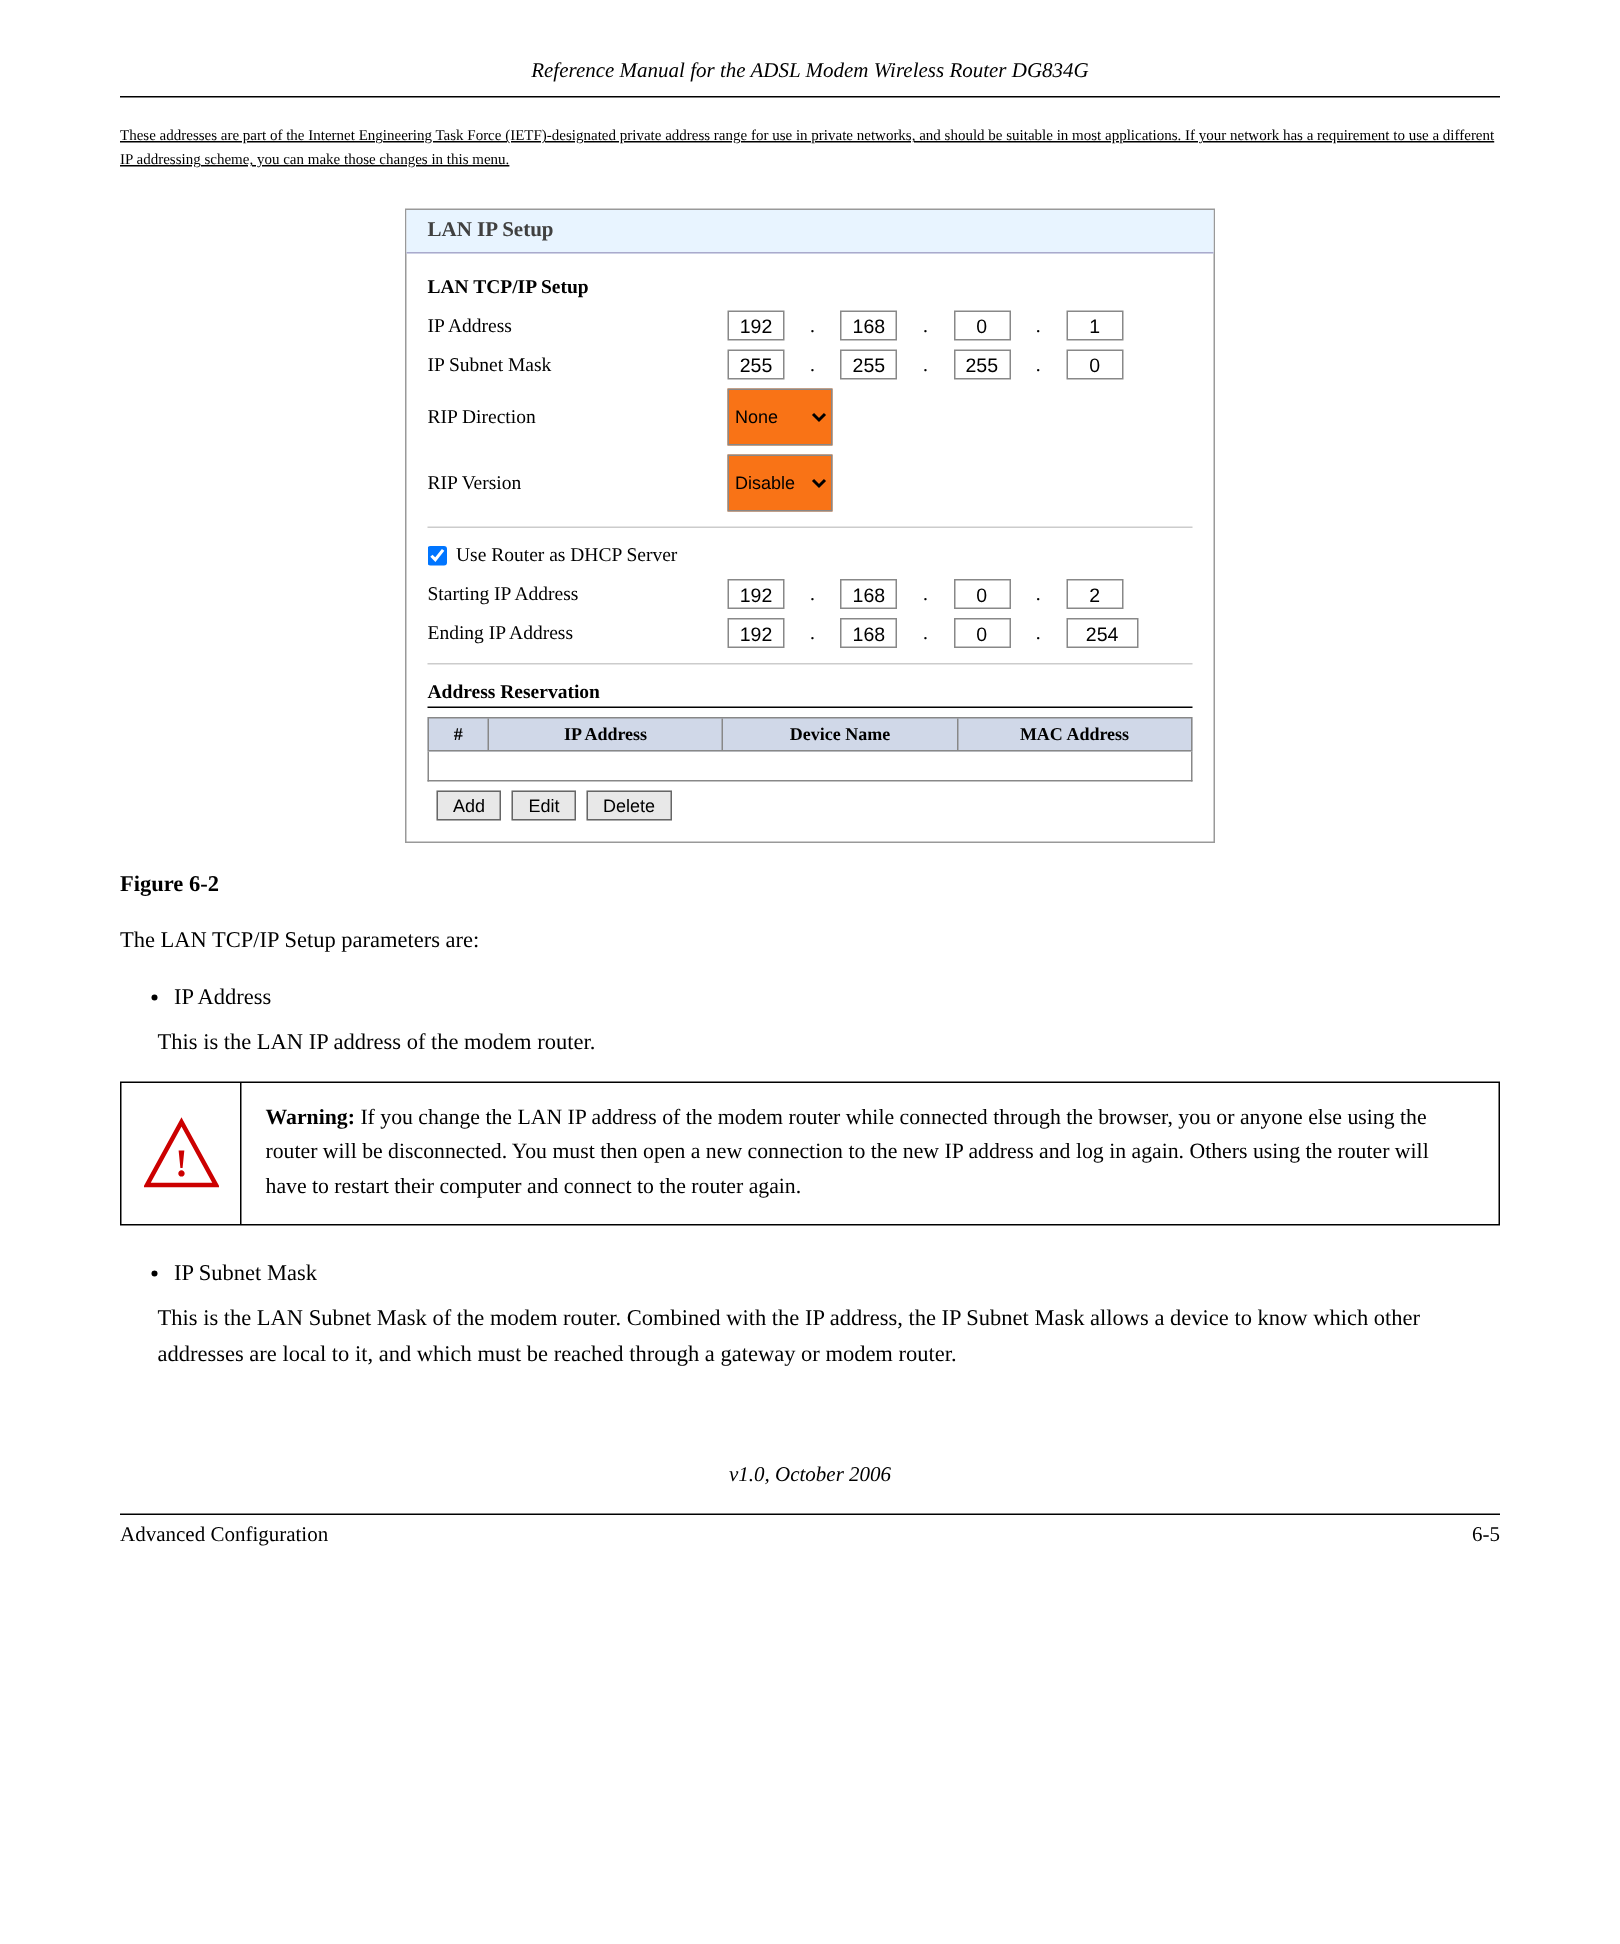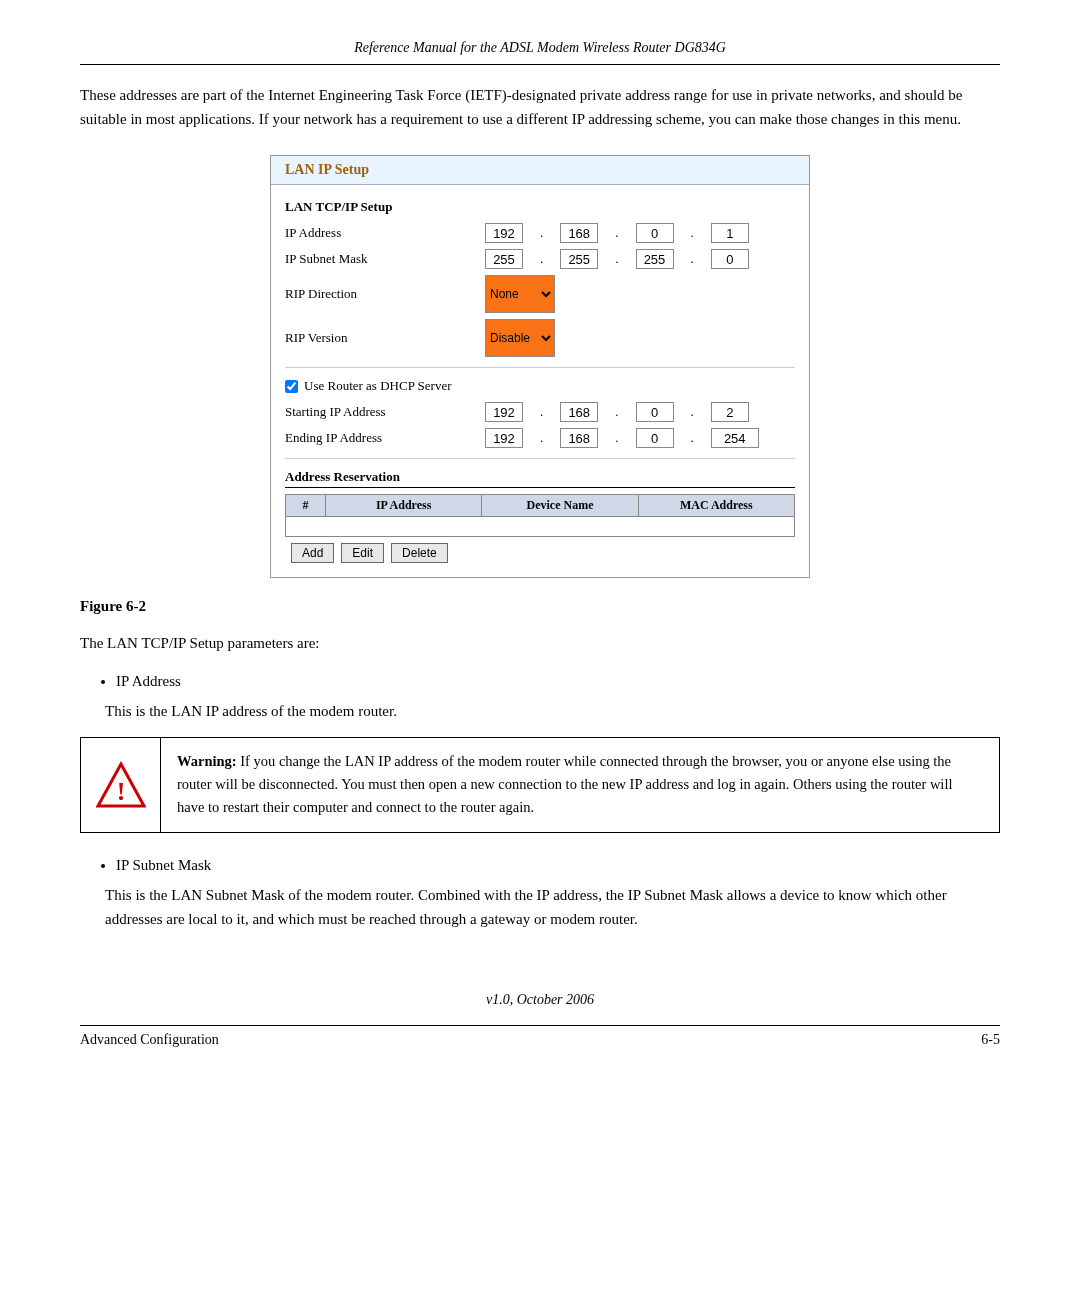--- a/index.html
+++ b/index.html
@@ -21,41 +21,42 @@
     .page-header {
       text-align: center;
       font-style: italic;
       font-size: 14px;
       margin-bottom: 18px;
       border-bottom: 1px solid #000;
       padding-bottom: 8px;
     }
 
     .intro-text {
-      font-size: 15px;
+      font-size: 10px;
       line-height: 1.6;
       margin-bottom: 24px;
+      text-decoration: underline;
     }
 
     
     .lan-panel {
       border: 1px solid #999;
       margin: 0 auto 20px auto;
       width: 540px;
       background: #fff;
       padding: 0;
     }
 
     .lan-panel-title {
       background: #e8f4ff;
       border-bottom: 1px solid #aac;
       padding: 6px 14px;
       font-size: 14px;
       font-weight: bold;
-      color: #a16207;
+      color: #404040;
     }
 
     .lan-panel-body {
       padding: 10px 14px 14px 14px;
     }
 
     .section-label {
       font-size: 13px;
       font-weight: bold;
       margin-bottom: 8px;

